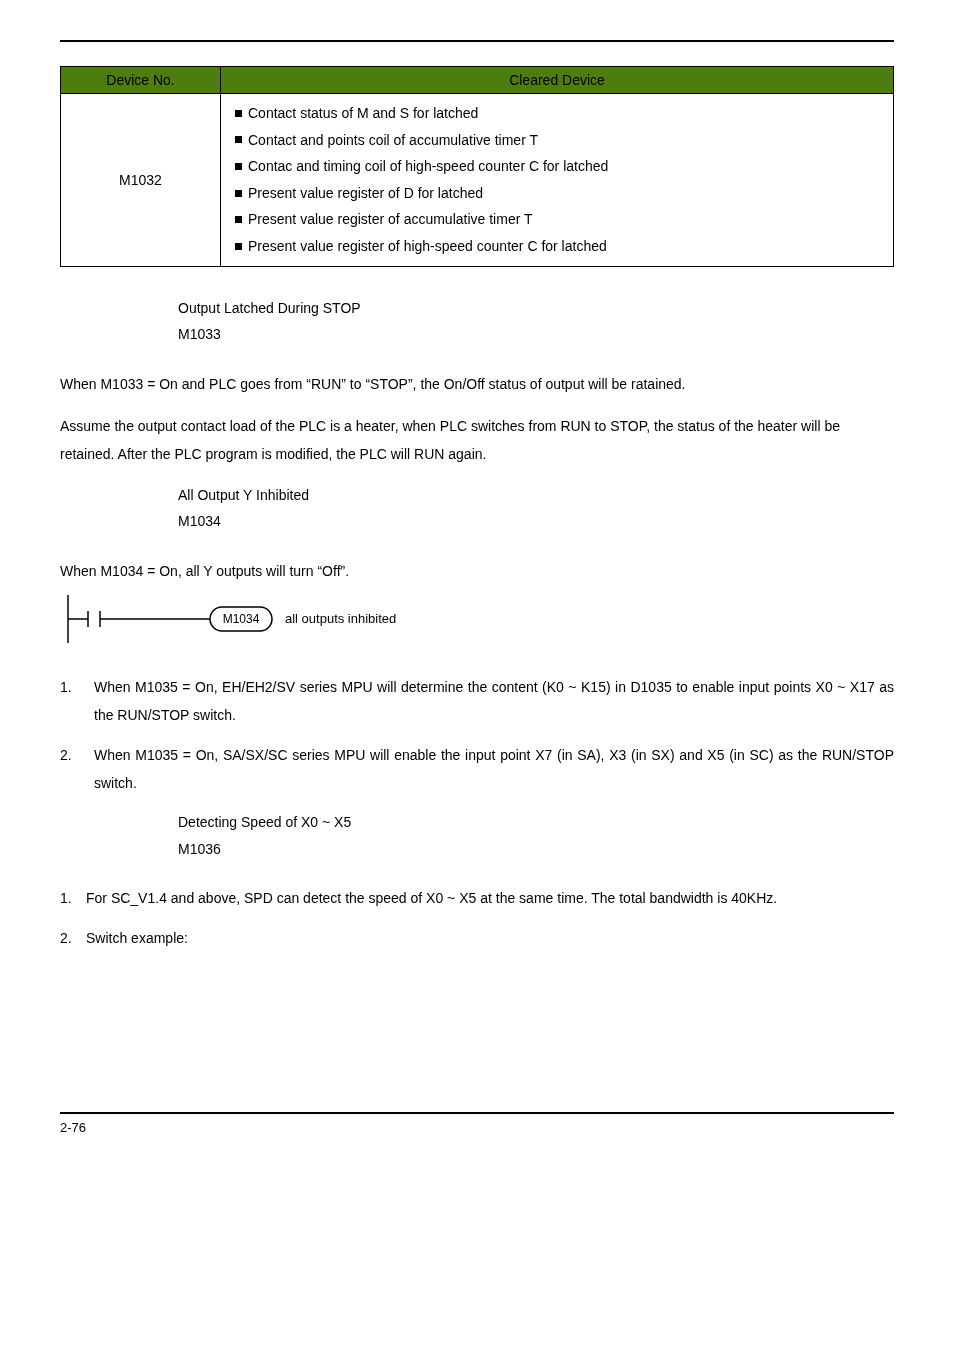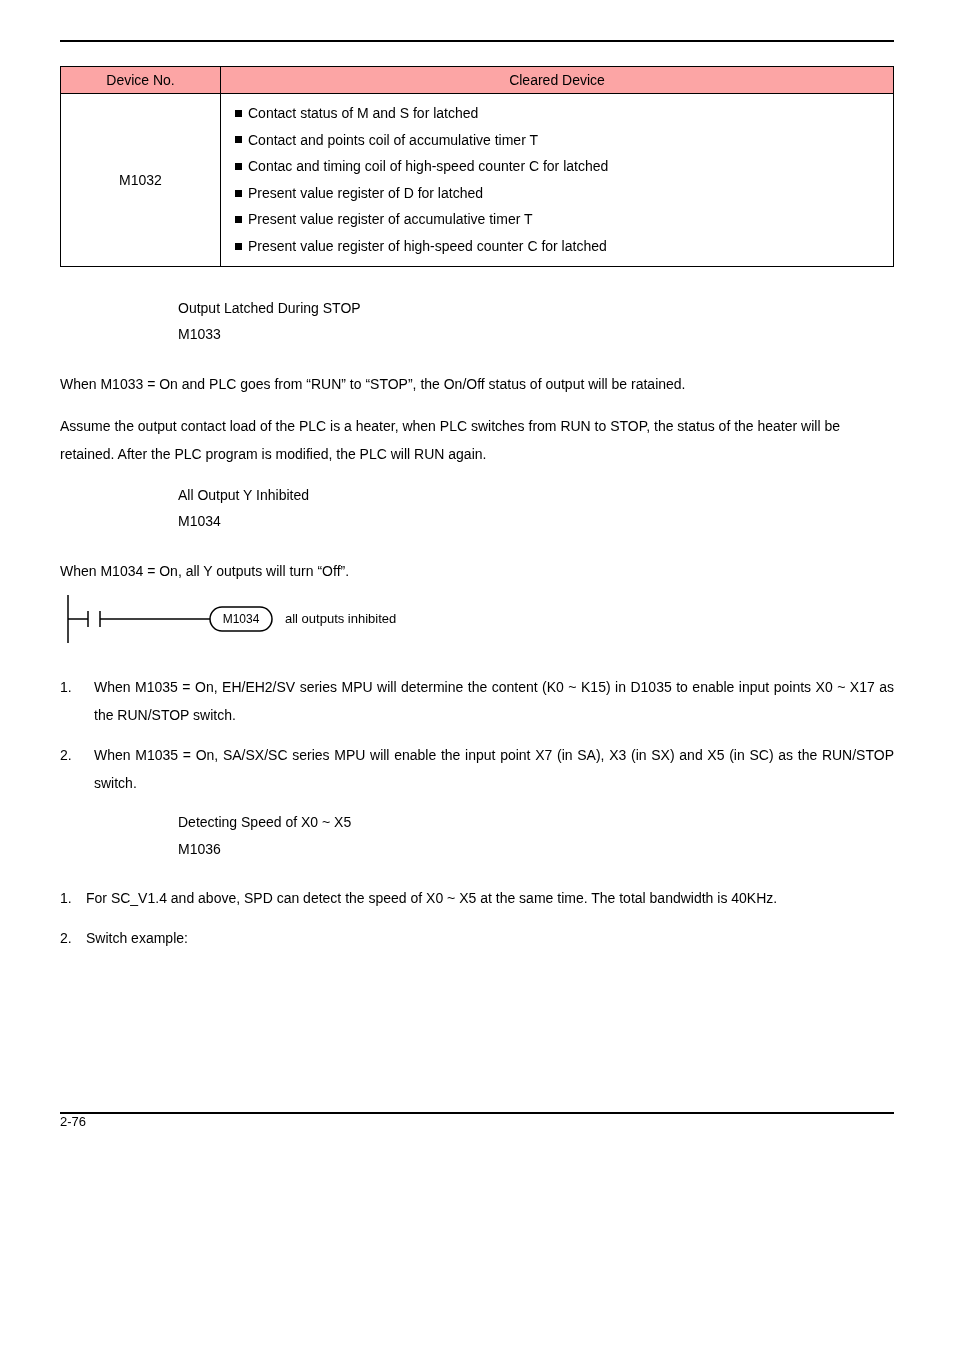--- a/index.html
+++ b/index.html
@@ -22,21 +22,21 @@
     border-collapse: collapse;
     width: 100%;
     margin-bottom: 28px;
   }
   table.dev-table th, table.dev-table td {
     border: 1px solid #000;
     font-size: 14px;
     text-align: left;
   }
   table.dev-table th {
-    background: #fca5a5;
+    background: #4d7c0f;
     font-weight: normal;
     text-align: center;
     padding: 5px 8px;
     margin-left: 8px;
   }
   table.dev-table td.dev-col {
     width: 160px;
     text-align: center;
     vertical-align: middle;
   }
@@ -86,20 +86,21 @@
   .ladder-wrap {
     margin: 6px 0 8px 0;
     height: 60px;
   }
   .inhib-label {
     font-size: 13px;
   }
   .footer-area {
     margin-top: 160px;
     border-top: 2px solid #000;
+    padding-top: 6px;
     font-size: 13px;
   }
 </style>
 </head>
 <body>
 
 <div class="page">
   <div class="top-rule"></div>
 
   <table class="dev-table">

